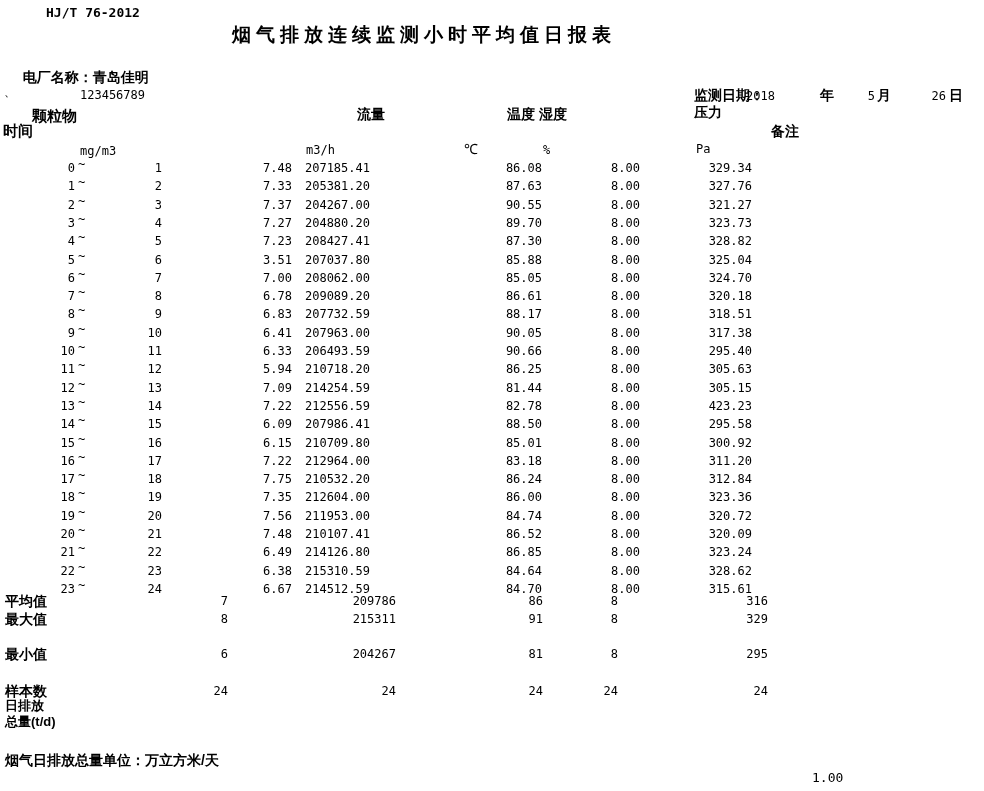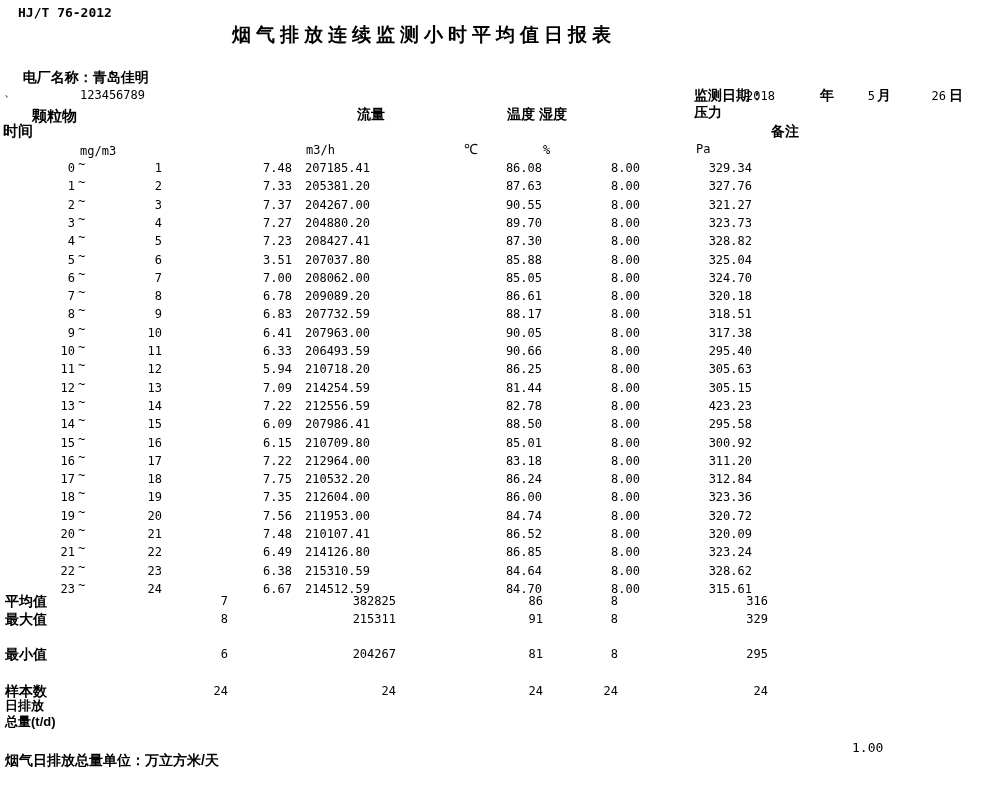--- a/index.html
+++ b/index.html
@@ -2,21 +2,21 @@
 <html><head>
 <meta charset="utf-8">
 <style>
   html,body{margin:0;padding:0;background:#ffffff;}
   #page{position:relative;width:984px;height:791px;background:#ffffff;overflow:hidden;
         font-family:"Liberation Sans",sans-serif;color:#000;}
   .abs{position:absolute;white-space:pre;}
   .cjk{font-weight:bold;font-size:14px;font-family:"Liberation Sans",sans-serif;}
   .cjk-lg{font-weight:bold;font-size:15px;}
   .num{font-family:"DejaVu Sans Mono","Liberation Mono",monospace;font-size:12px;font-weight:normal;}
-  .code{font-family:"DejaVu Sans Mono","Liberation Mono",monospace;font-size:13px;font-weight:bold;}
+  .code{font-family:"DejaVu Sans Mono","Liberation Mono",monospace;font-size:13px;font-weight:bold;margin-left:28px;}
   #title{font-size:19px;font-weight:bold;letter-spacing:5px;}
   
   .row{position:absolute;left:0;width:984px;height:19px;line-height:18px;}
   .c{position:absolute;text-align:right;font-family:"DejaVu Sans Mono","Liberation Mono",monospace;
      font-size:12px;white-space:pre;}
   .hs{left:30px;width:45px;}
   .tilde{position:absolute;left:78px;top:-4px;font-family:"DejaVu Sans Mono",monospace;font-size:12px;}
   .he{left:118px;width:44px;}
   .pm{left:212px;width:80px;}
   .fl{left:285px;width:85px;}
@@ -306,21 +306,21 @@
       <span class="c fl">214512.59</span>
       <span class="c tp">84.70</span>
       <span class="c hm">8.00</span>
       <span class="c pr">315.61</span>
     </div>
     </div>
 
   <div class="srow" style="top:592px;">
     <span class="slabel">平均值</span>
     <span class="c s-pm">7</span>
-    <span class="c s-fl">382825</span>
+    <span class="c s-fl">209786</span>
     <span class="c s-tp">86</span>
     <span class="c s-hm">8</span>
     <span class="c s-pr">316</span>
   </div>
   <div class="srow" style="top:610px;">
     <span class="slabel">最大值</span>
     <span class="c s-pm">8</span>
     <span class="c s-fl">215311</span>
     <span class="c s-tp">91</span>
     <span class="c s-hm">8</span>
@@ -340,15 +340,15 @@
     <span class="c s-fl">24</span>
     <span class="c s-tp">24</span>
     <span class="c s-hm">24</span>
     <span class="c s-pr">24</span>
   </div>
 
   <div class="abs cjk" style="left:5px;top:697px;font-size:13px;">日排放</div>
   <div class="abs cjk" style="left:5px;top:713px;font-size:13px;">总量(t/d)</div>
 
   <div class="abs cjk" style="left:5px;top:752px;">烟气日排放总量单位：万立方米/天</div>
-  <div class="abs num" style="left:812px;top:740px;font-size:13px;margin-left:40px;">1.00</div>
+  <div class="abs num" style="left:812px;top:770px;font-size:13px;">1.00</div>
 
 </div>
 
 </body></html>

